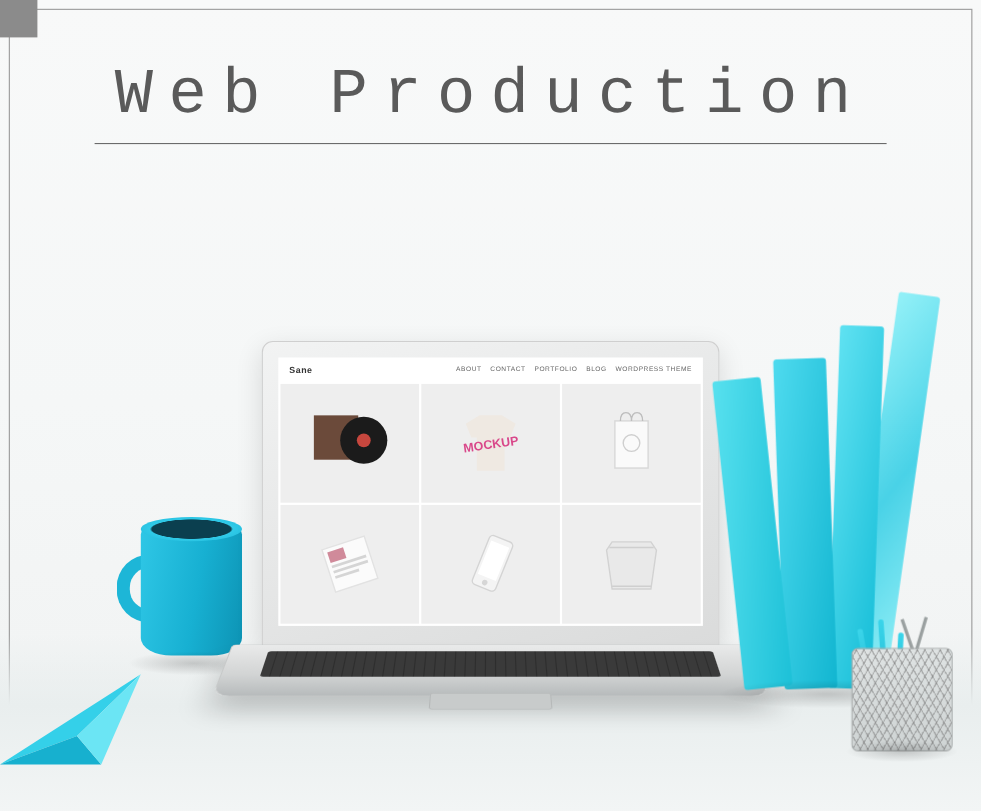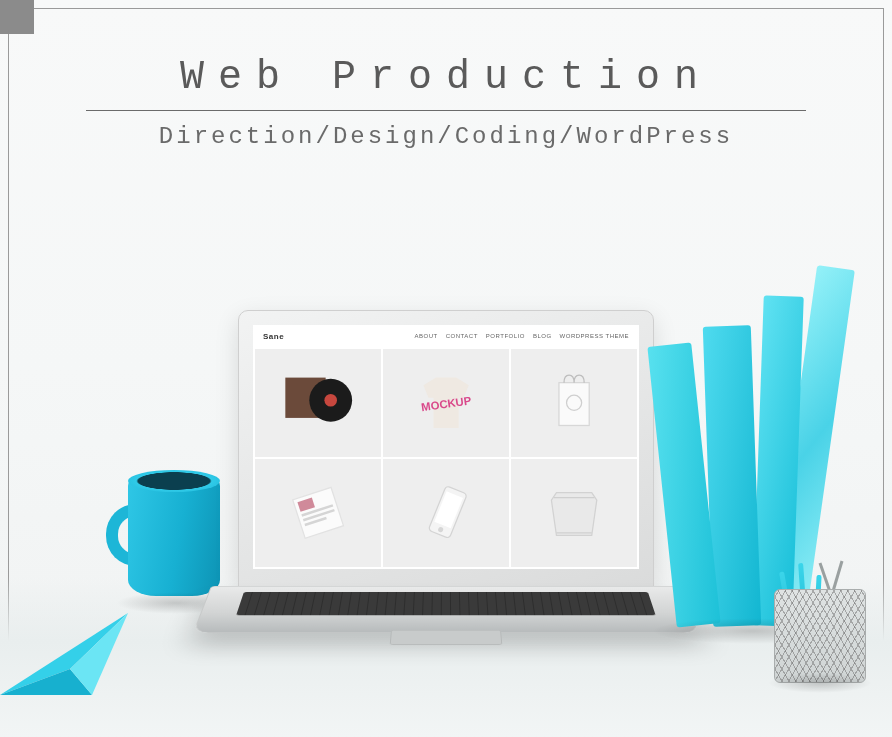--- a/index.html
+++ b/index.html
@@ -24,21 +24,21 @@
     z-index: 10;
   }
   .title-block {
     position: absolute;
     top: 55px;
     left: 0; right: 0;
     text-align: center;
     color: #5a5a5a;
   }
   .title-main {
-    font-size: 40px;
+    font-size: 58px;
     letter-spacing: 14px;
     font-weight: 300;
     padding-bottom: 6px;
     display: inline-block;
   }
   .title-rule {
     width: 720px;
     height: 1px;
     background: #6b6b6b;
     margin: 4px auto 12px auto;
@@ -235,21 +235,20 @@
 </style>
 </head>
 <body>
 
 <div class="corner-tab"></div>
 <div class="frame"></div>
 
 <div class="title-block">
   <div class="title-main">Web Production</div>
   <div class="title-rule"></div>
-  <div class="title-sub">Direction/Design/Coding/WordPress</div>
 </div>
 
 <div class="desk"></div>
 
 <svg class="paper-plane" viewBox="0 0 160 100">
   <polygon points="0,96 128,14 70,70" fill="#34d0e9"></polygon>
   <polygon points="0,96 70,70 92,96" fill="#17b0cf"></polygon>
   <polygon points="70,70 128,14 92,96" fill="#6be5f4"></polygon>
 </svg>
 

